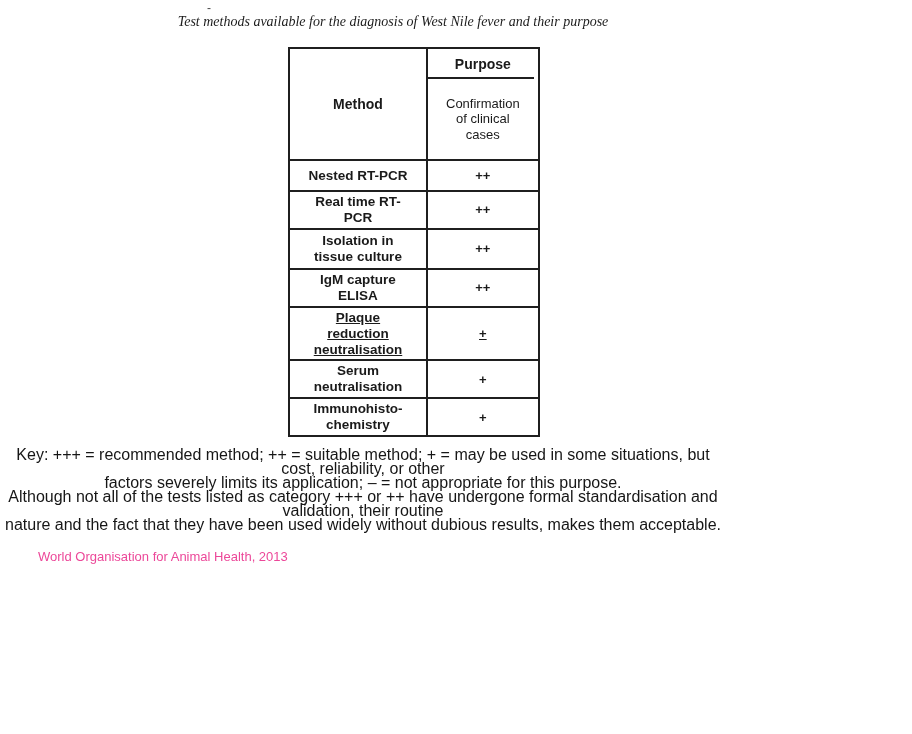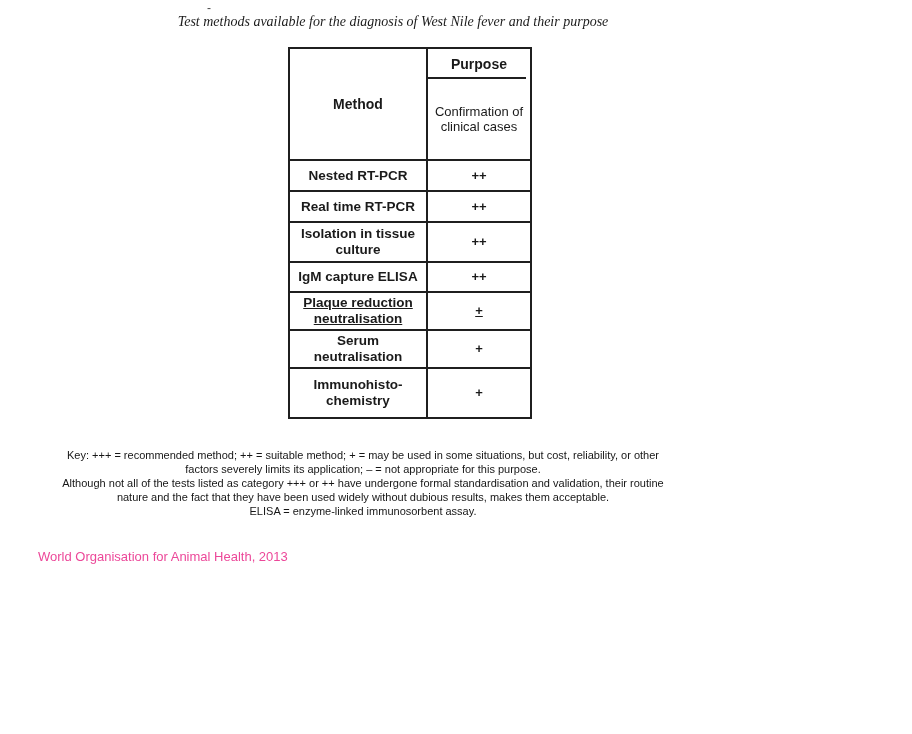--- a/index.html
+++ b/index.html
@@ -31,33 +31,33 @@
   table.diagnosis-table{
     position:absolute;
     top:47px;left:288px;
     border-collapse:collapse;
     table-layout:fixed;
   }
   .diagnosis-table td{
     border:2px solid #1f1f1f;
     vertical-align:middle;
     text-align:center;
-    padding:2px 4px;
+    padding:2px 18px;
     line-height:1.18;
     overflow:hidden;
   }
   .col-method{width:138px;}
   .col-purpose{width:104px;}
   .h35{height:31px;}
   .h85{height:81px;}
   .rh35{height:31px;}
   .rh34{height:30px;}
   .rh44{height:40px;}
   .rh43{height:36px;text-decoration:underline;}
-  .rh42{height:50px;}
+  .rh42{height:38px;}
   .method-header{
     font-weight:bold;
     font-size:14px;
   }
   .purpose-header{
     font-weight:bold;
     font-size:14px;
     border-bottom:none !important;
     position:relative;
   }
@@ -79,21 +79,21 @@
     font-size:13.5px;
   }
   .value-cell{
     font-weight:bold;
     font-size:13px;
   }
   .key-notes{
     position:absolute;
     top:448px;left:0;width:726px;
     text-align:center;
-    font-size:11px;
+    font-size:16px;
     line-height:14px;
     color:#161616;
   }
   .attribution{
     position:absolute;
     top:549px;left:38px;
     font-size:13px;
     color:#ec4899;
   }
 </style>
@@ -145,16 +145,15 @@
       <td class="value-cell">+</td>
     </tr>
   </tbody>
 </table>
 
 <div class="key-notes">
   <div>Key: +++ = recommended method; ++ = suitable method; + = may be used in some situations, but cost, reliability, or other</div>
   <div>factors severely limits its application; – = not appropriate for this purpose.</div>
   <div>Although not all of the tests listed as category +++ or ++ have undergone formal standardisation and validation, their routine</div>
   <div>nature and the fact that they have been used widely without dubious results, makes them acceptable.</div>
-  <div>ELISA = enzyme-linked immunosorbent assay.</div>
 </div>
 
 <div class="attribution">World Organisation for Animal Health, 2013</div>
 
 </body></html>

